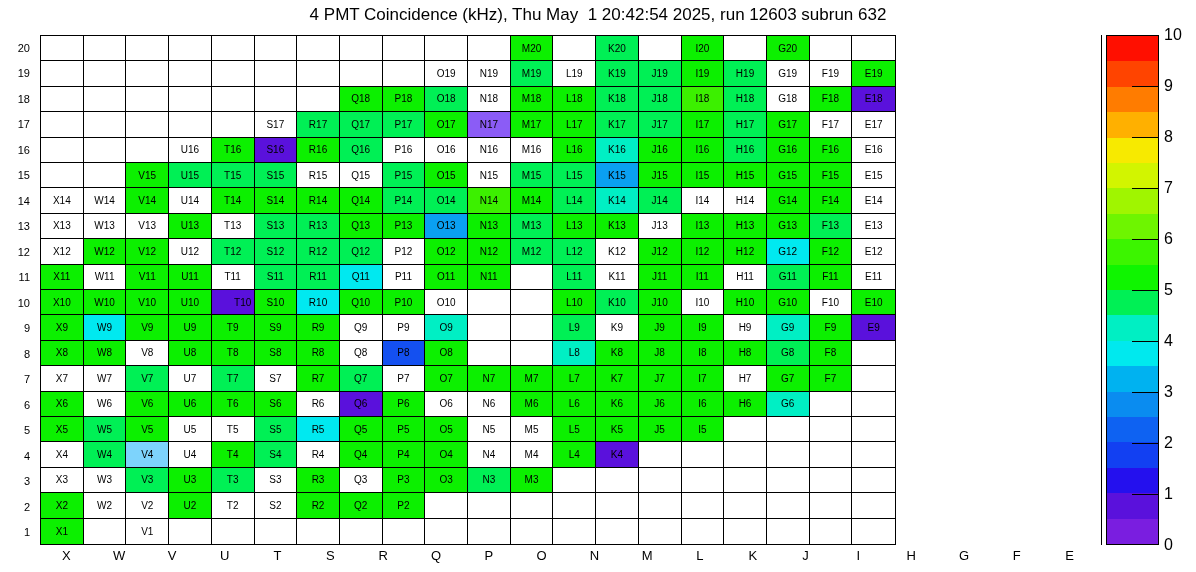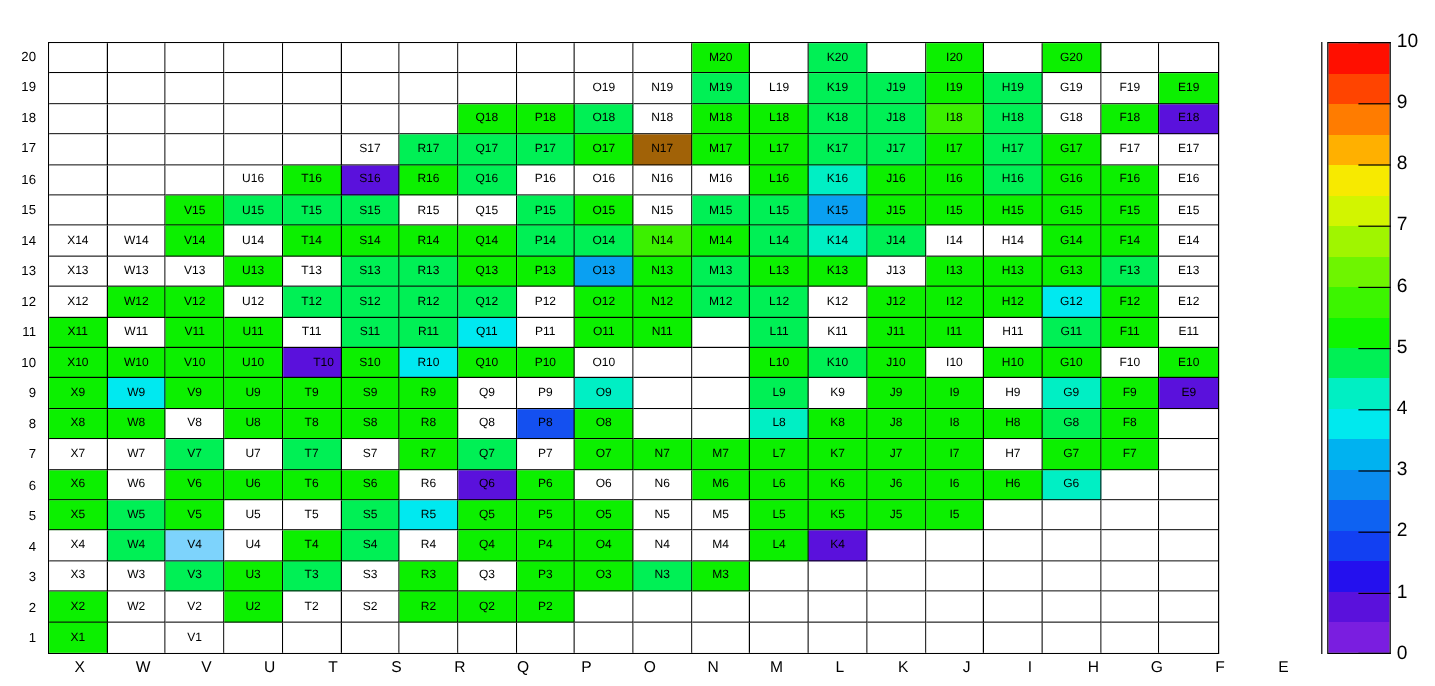--- a/index.html
+++ b/index.html
@@ -5,21 +5,21 @@
   html,body{margin:0;padding:0;background:#fff;}
   #canvas{
     position:relative;width:1196px;height:572px;background:#fff;
     font-family:"Liberation Sans","DejaVu Sans",sans-serif;color:#000;overflow:hidden;
   }
   #title{
     position:absolute;top:5px;left:0;width:100%;text-align:center;
     font-size:17px;white-space:pre;letter-spacing:0px;
   }
   #plot{
-    position:absolute;left:40px;top:35px;width:976px;height:510px;
+    position:absolute;left:40px;top:35px;width:856px;height:510px;
     border:1px solid #000;box-sizing:border-box;
     display:grid;grid-template-columns:repeat(20,1fr);grid-template-rows:repeat(20,1fr);
   }
   .cell{
     border-right:1px solid #000;border-bottom:1px solid #000;
     display:flex;align-items:center;justify-content:center;
     font-size:10px;background:#fff;overflow:hidden;
   }
   .cell:nth-child(20n){border-right:none;}
   .cell:nth-child(n+381){border-bottom:none;}
@@ -37,20 +37,21 @@
     position:absolute;left:1106px;top:35px;width:53px;height:510px;
     border:1px solid #000;box-sizing:border-box;
   }
   .cb-tick{position:absolute;height:1px;width:27px;background:#000;left:1132px;}
   .cb-lab{position:absolute;left:1164px;width:32px;font-size:16px;text-align:left;}
 </style>
 </head>
 <body>
 
 <div id="canvas">
+  <div id="title">4 PMT Coincidence (kHz), Thu May  1 20:42:54 2025, run 12603 subrun 632</div>
   <div id="ylabels">
       <div>20</div>
       <div>19</div>
       <div>18</div>
       <div>17</div>
       <div>16</div>
       <div>15</div>
       <div>14</div>
       <div>13</div>
       <div>12</div>
@@ -130,21 +131,21 @@
       <div class="cell"></div>
       <div class="cell"></div>
       <div class="cell"></div>
       <div class="cell"></div>
       <div class="cell"></div>
       <div class="cell">S17</div>
       <div class="cell" style="background: rgb(0, 240, 85);">R17</div>
       <div class="cell" style="background: rgb(0, 240, 85);">Q17</div>
       <div class="cell" style="background: rgb(0, 240, 85);">P17</div>
       <div class="cell" style="background: rgb(12, 240, 0);">O17</div>
-      <div class="cell" style="background: #a16207;">N17</div>
+      <div class="cell" style="background: #8b5cf6;">N17</div>
       <div class="cell" style="background: rgb(12, 240, 0);">M17</div>
       <div class="cell" style="background: rgb(12, 240, 0);">L17</div>
       <div class="cell" style="background: rgb(0, 240, 85);">K17</div>
       <div class="cell" style="background: rgb(0, 240, 85);">J17</div>
       <div class="cell" style="background: rgb(12, 240, 0);">I17</div>
       <div class="cell" style="background: rgb(0, 240, 85);">H17</div>
       <div class="cell" style="background: rgb(12, 240, 0);">G17</div>
       <div class="cell">F17</div>
       <div class="cell">E17</div>
       <div class="cell"></div>

